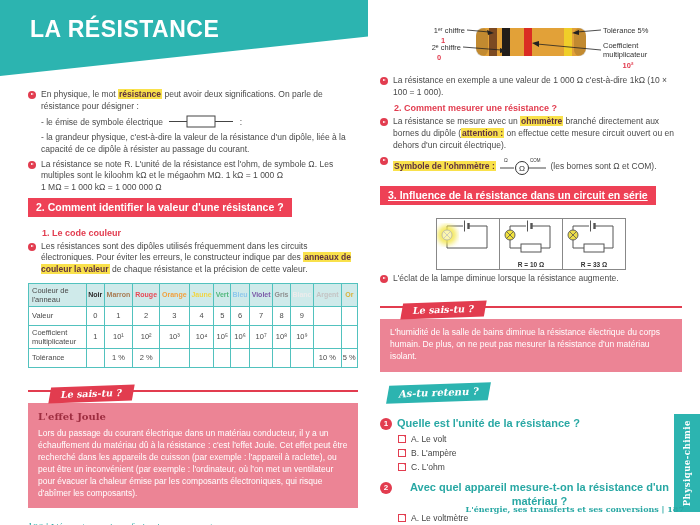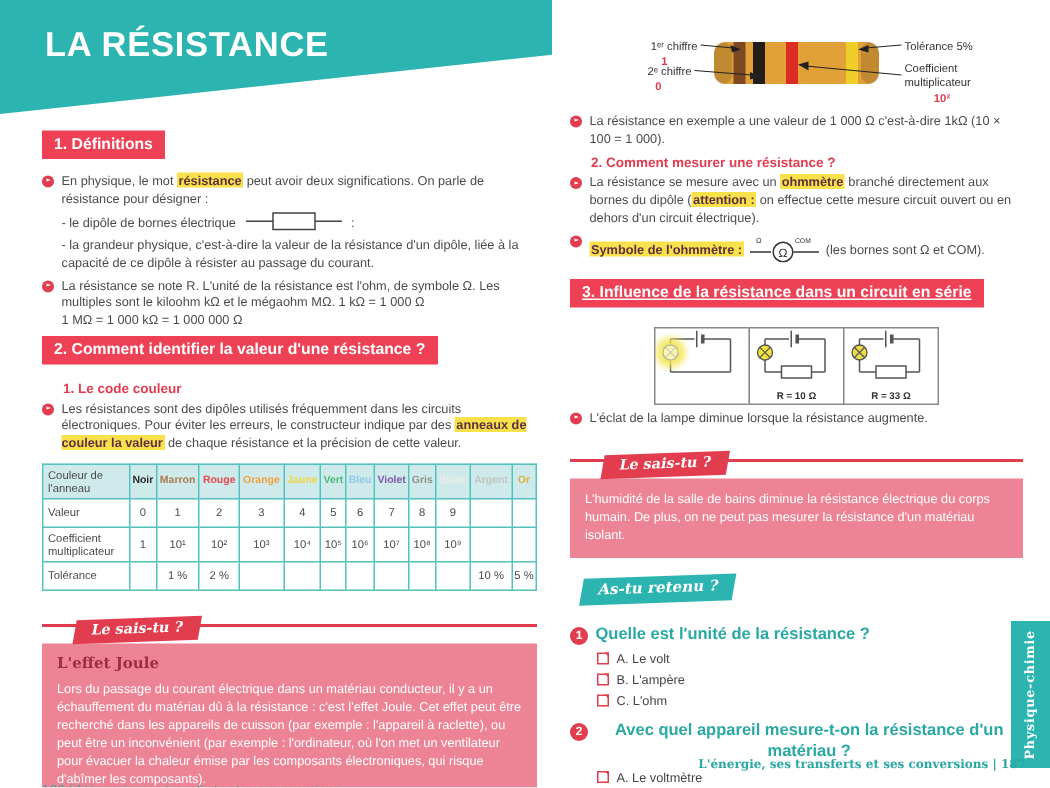--- a/index.html
+++ b/index.html
@@ -84,29 +84,28 @@
 <body>
 
 <div id="page">
 
   <div class="header">
     <h1>LA RÉSISTANCE</h1>
   </div>
 
   <div class="col col-left">
 
-    <div class="sec-badge">1. Définitions</div>
 
     <div class="b">
       <span class="dot"></span>
       <div class="bt"><span>En physique, le mot </span><span class="hl">résistance</span><span> peut avoir deux significations. On parle de résistance pour désigner :</span></div>
     </div>
 
     <div class="dash">
-      <span>- le dipôle de bornes électrique</span>
+      <span>- le émise de symbole électrique</span>
       <svg class="rsym" width="64" height="13" viewBox="0 0 64 13">
         <line x1="0" y1="6.5" x2="18" y2="6.5" stroke="#444" stroke-width="1"></line>
         <rect x="18" y="1" width="28" height="11" fill="none" stroke="#444" stroke-width="1"></rect>
         <line x1="46" y1="6.5" x2="64" y2="6.5" stroke="#444" stroke-width="1"></line>
       </svg>
       <span>:</span>
     </div>
 
     <div class="dash">- la grandeur physique, c'est-à-dire la valeur de la résistance d'un dipôle, liée à la capacité de ce dipôle à résister au passage du courant.</div>
 

